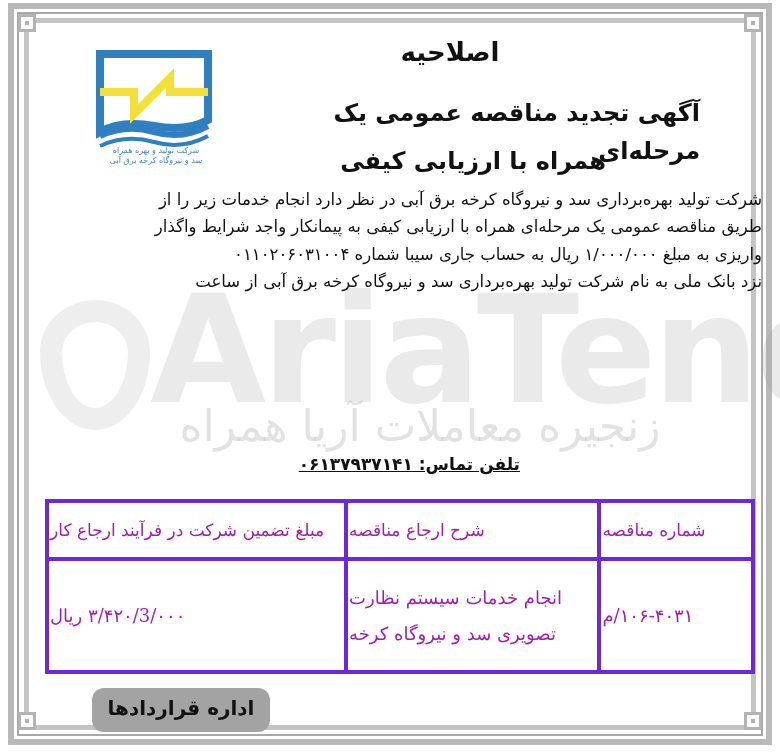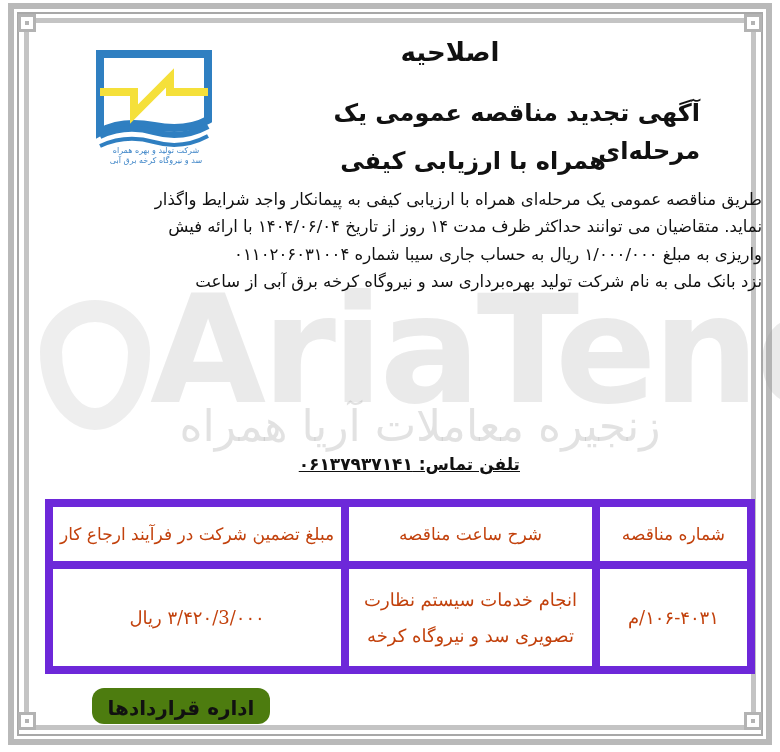--- a/index.html
+++ b/index.html
@@ -76,32 +76,32 @@
     .phone {
       position: absolute; left: 100px; top: 454px; width: 420px; direction: rtl;
       text-align: right; font-size: 17px; font-weight: bold; text-decoration: underline;
     }
     
     .tender-table {
       position: absolute; left: 45px; top: 499px; width: 710px; height: 175px;
       border-collapse: collapse; direction: rtl; background: #fff;
     }
     .tender-table th, .tender-table td {
-      border: 8px solid #6d28d9; text-align: center; font-family: "DejaVu Serif", serif;
-      color: #c2410c;
+      border: 4px solid #6d28d9; text-align: left; font-family: "DejaVu Serif", serif;
+      color: #a21caf;
     }
     .tender-table th { height: 52px; font-size: 17px; font-weight: normal; }
     .tender-table td { font-size: 18px; line-height: 36px; }
     .col-num { width: 150px; }
     .col-desc { width: 254px; }
     .col-amount { width: 300px; }
     
     .footer-badge {
-      position: absolute; left: 92px; top: 688px; width: 178px; height: 36px;
-      background: #4d7c0f; border-radius: 12px; text-align: center;
+      position: absolute; left: 92px; top: 688px; width: 178px; height: 44px;
+      background: #a3a3a3; border-radius: 12px; text-align: center;
       font-weight: bold; font-size: 20px; line-height: 40px; direction: rtl;
     }
   </style>
 </head>
 <body>
 
 <div class="frame-outer"></div>
 <div class="frame-mid"></div>
 <div class="frame-inner"></div>
 <div class="corner" style="left:18px;top:14px;"></div>
@@ -124,32 +124,32 @@
 <div class="logo-caption">
   <div>شرکت تولید و بهره همراه</div>
   <div>سد و نیروگاه کرخه برق آبی</div>
 </div>
 
 <div class="title">اصلاحیه</div>
 <div class="subtitle">آگهی تجدید مناقصه عمومی یک مرحله‌ای</div>
 <div class="subtitle2">همراه با ارزیابی کیفی</div>
 
 <div class="body-text">
+  <span class="line">شرکت تولید بهره‌برداری سد و نیروگاه کرخه برق آبی در نظر دارد انجام خدمات زیر را از</span>
   <span class="line">طریق مناقصه عمومی یک مرحله‌ای همراه با ارزیابی کیفی به پیمانکار واجد شرایط واگذار</span>
-  <span class="line">نماید. متقاضیان می توانند حداکثر ظرف مدت ۱۴ روز از تاریخ ۱۴۰۴/۰۶/۰۴ با ارائه فیش</span>
   <span class="line">واریزی به مبلغ ۱/۰۰۰/۰۰۰ ریال به حساب جاری سیبا شماره ۰۱۱۰۲۰۶۰۳۱۰۰۴</span>
   <span class="line">نزد بانک ملی به نام شرکت تولید بهره‌برداری سد و نیروگاه کرخه برق آبی از ساعت</span>
 </div>
 <div class="phone">تلفن تماس: ۰۶۱۳۷۹۳۷۱۴۱</div>
 
 <table class="tender-table">
   <thead>
     <tr>
       <th class="col-num">شماره مناقصه</th>
-      <th class="col-desc">شرح ساعت مناقصه</th>
+      <th class="col-desc">شرح ارجاع مناقصه</th>
       <th class="col-amount">مبلغ تضمین شرکت در فرآیند ارجاع کار</th>
     </tr>
   </thead>
   <tbody>
     <tr>
       <td>۱۰۶-۴۰۳۱/م</td>
       <td>
         <div>انجام خدمات سیستم نظارت</div>
         <div>تصویری سد و نیروگاه کرخه</div>
       </td>

